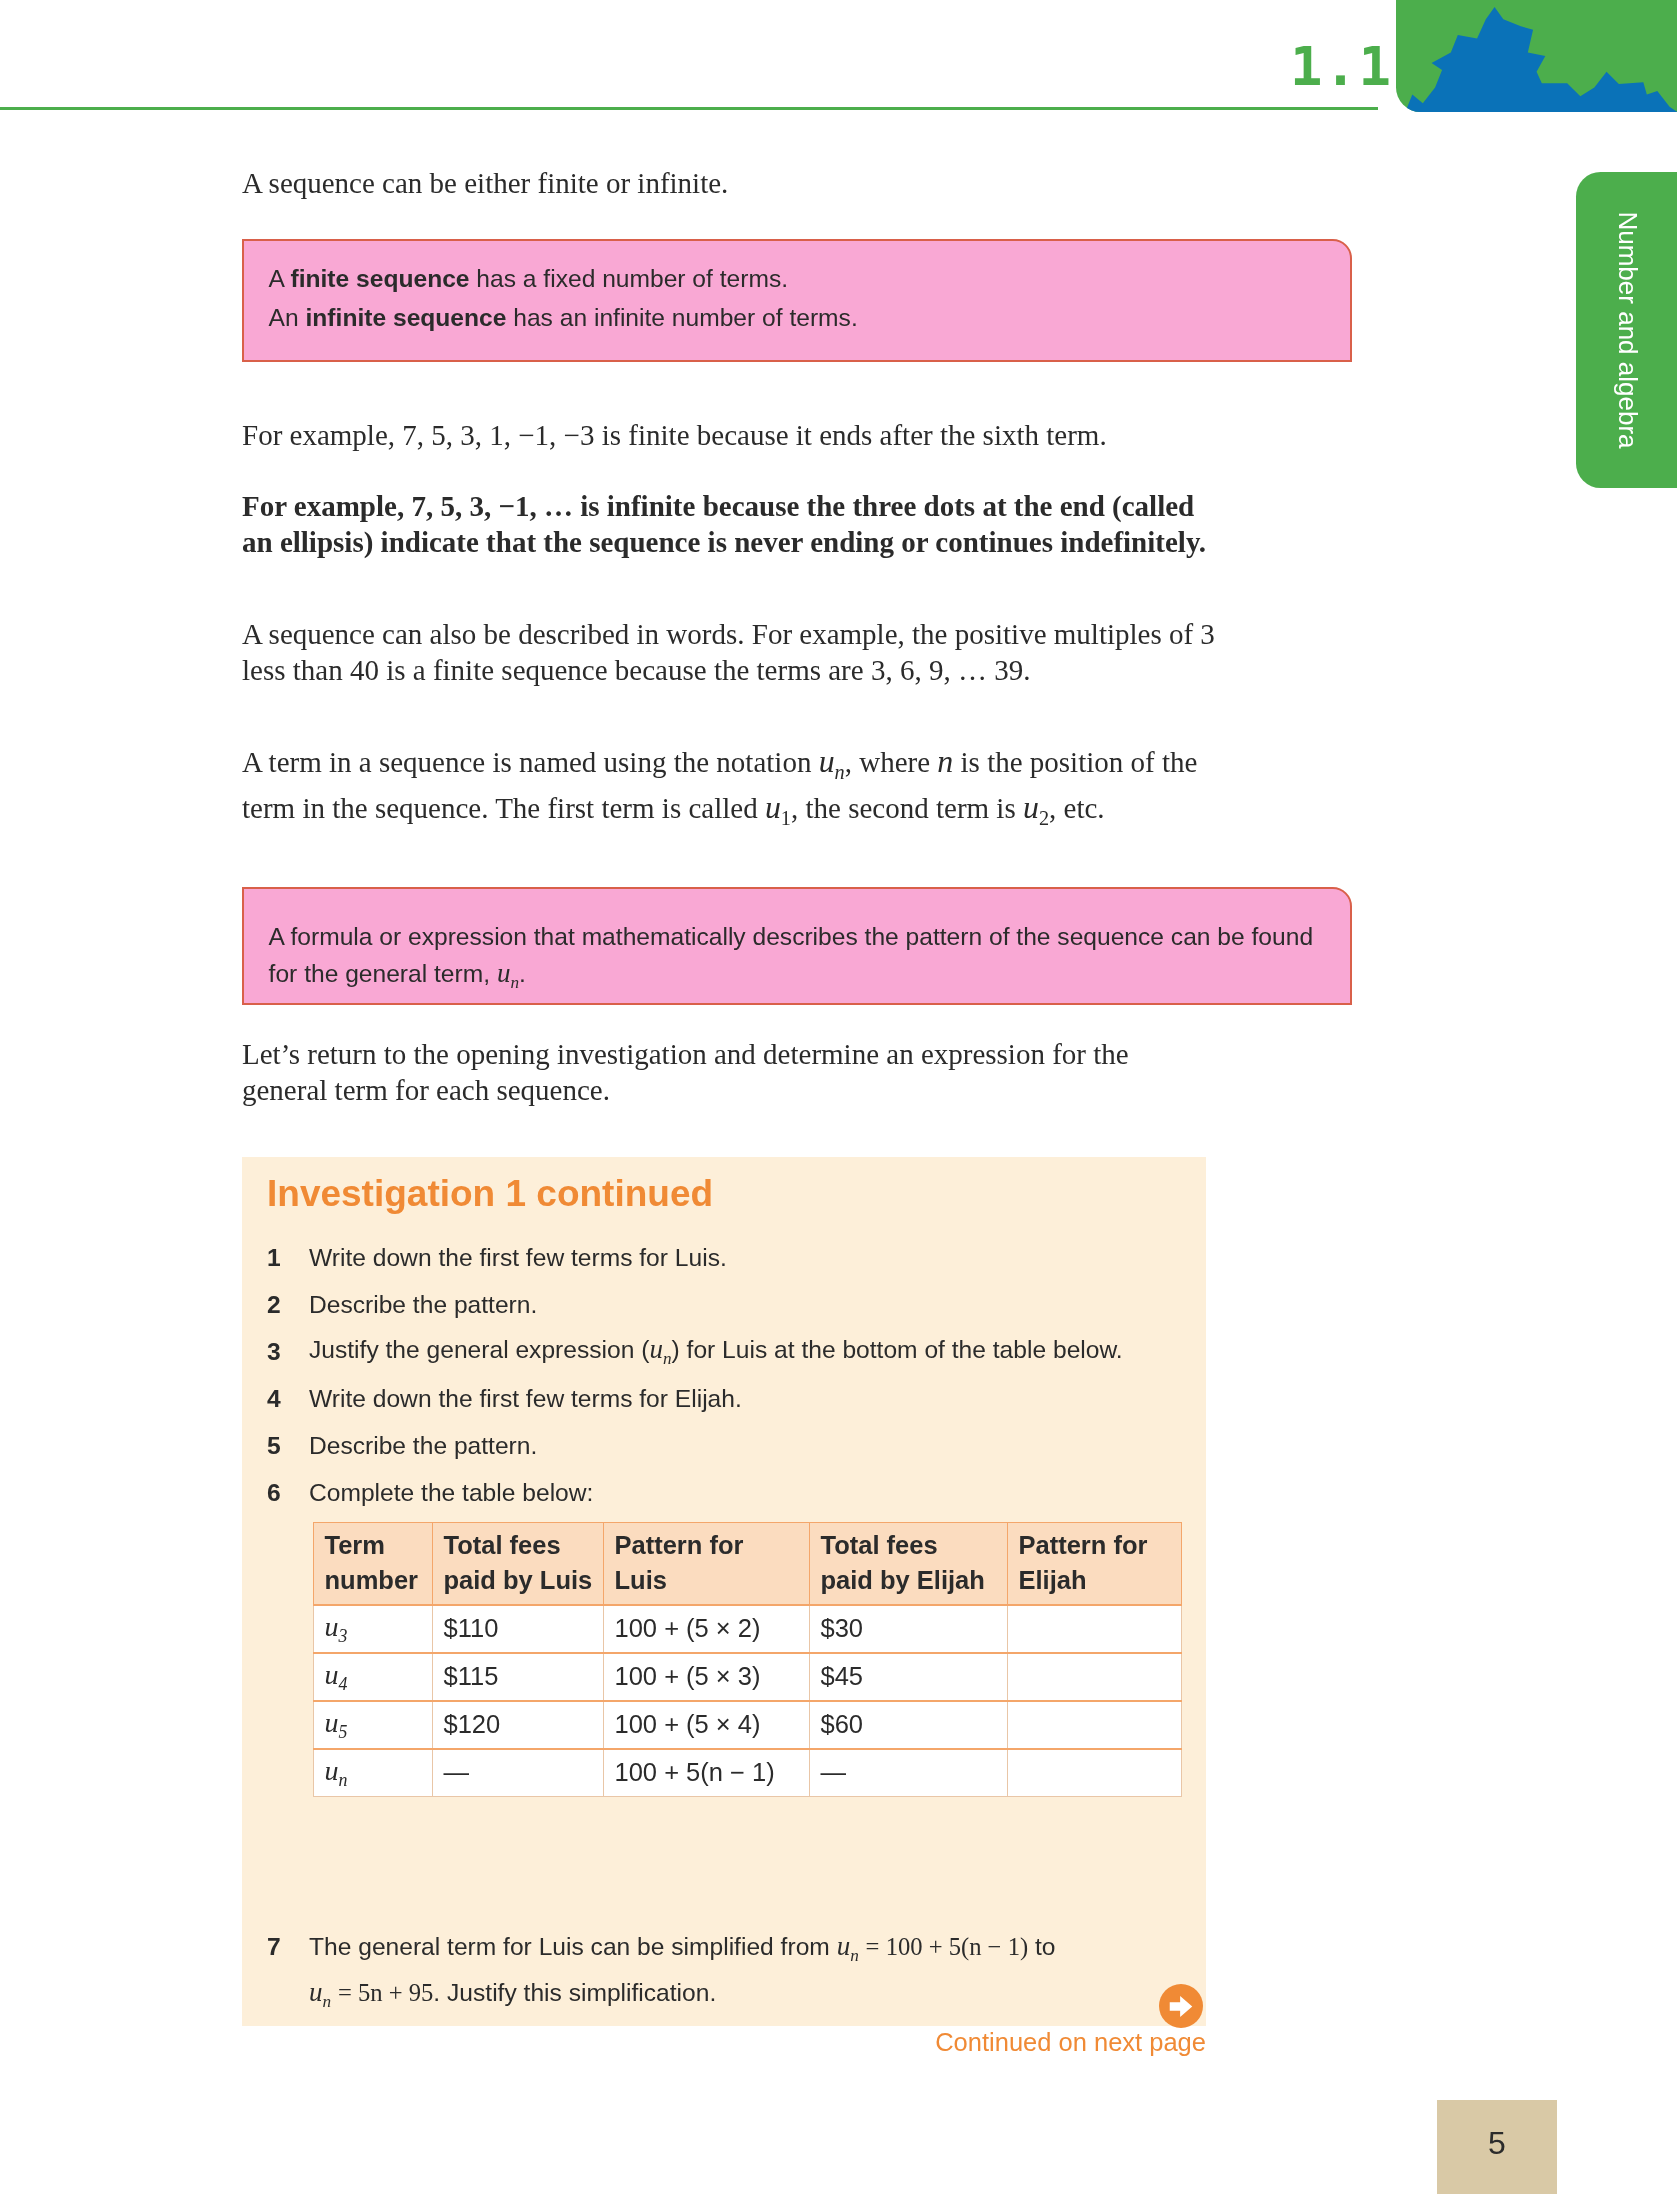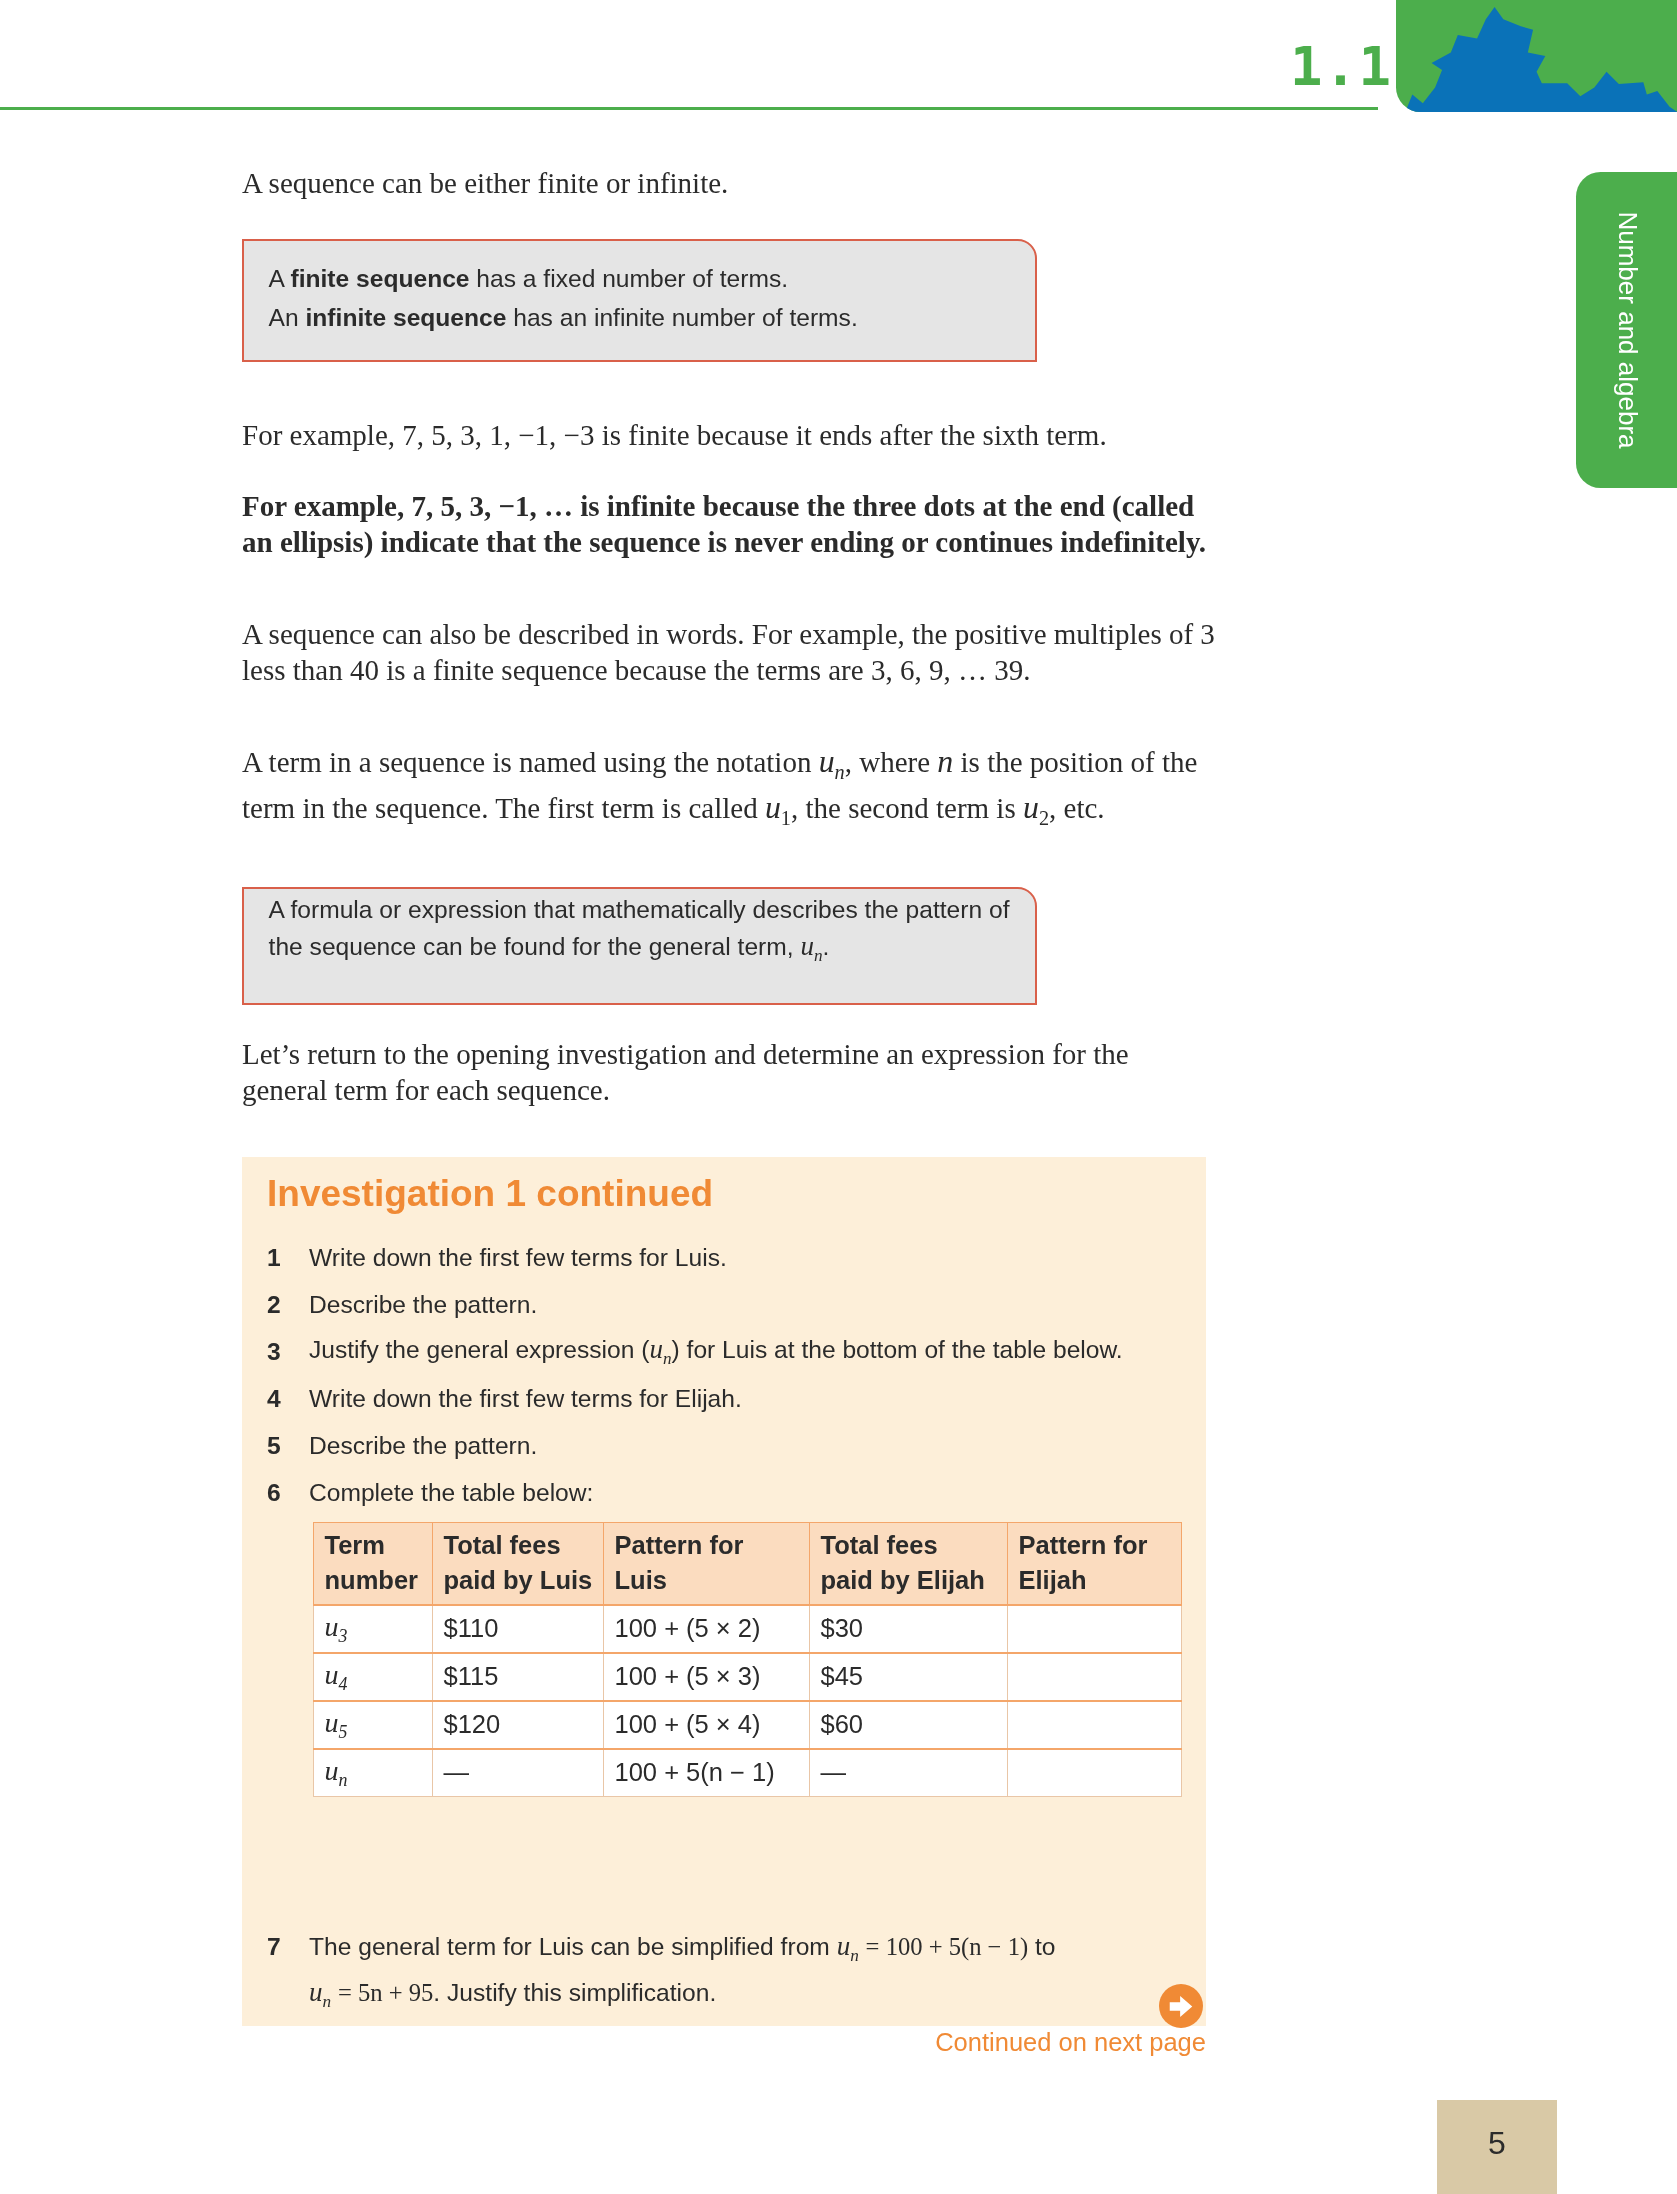--- a/index.html
+++ b/index.html
@@ -24,22 +24,22 @@
     background: #4cae4c; border-top-left-radius: 24.6px; border-bottom-left-radius: 24.6px;
   }
   .side-tab-label {
     position: absolute; left: 51px; top: 158px;
     transform: translate(-50%, -50%) rotate(90deg);
     white-space: nowrap; color: #ffffff;
     font-family: "Liberation Sans", sans-serif; font-size: 26px;
   }
   .body-text { font-size: 29px; line-height: 36px; color: #2b2b2b; }
   .defbox {
-    left: 242px; width: 795px; box-sizing: border-box;
-    background: #e5e5e5; border: 2.6px solid #d9604a; border-top-right-radius: 19.3px;
+    left: 242px; width: 1110px; box-sizing: border-box;
+    background: #f9a8d4; border: 2.6px solid #d9604a; border-top-right-radius: 19.3px;
     font-family: "Liberation Sans", sans-serif; font-size: 24.6px; line-height: 39px;
     padding: 14px 24.6px;
   }
   .defbox b { font-weight: bold; }
   i.m { font-family: "Liberation Serif", serif; font-style: italic; font-size: 1.1em; }
   sub { font-family: "Liberation Serif", serif; font-size: 0.7em; }
   .inv {
     left: 242px; top: 1157px; width: 964px; height: 869px;
     background: #fdefd9;
   }
@@ -108,21 +108,21 @@
   </div>
 </div>
 
 <div class="abs body-text" style="left:242px; top:417px; width:974px;">For example, 7, 5, 3, 1, −1, −3 is finite because it ends after the sixth term.</div>
 <div class="abs body-text" style="left:242px; top:488px; width:974px;font-weight:bold;">For example, 7, 5, 3, −1, … is infinite because the three dots at the end (called an ellipsis) indicate that the sequence is never ending or continues indefinitely.</div>
 <div class="abs body-text" style="left:242px; top:616px; width:974px;">A sequence can also be described in words. For example, the positive multiples of 3 less than 40 is a finite sequence because the terms are 3, 6, 9, … 39.</div>
 <div class="abs body-text" style="left:242px; top:744px; width:974px;">
   <span>A term in a sequence is named using the notation </span><i class="m">u</i><sub><i>n</i></sub><span>, where </span><i class="m">n</i><span> is the position of the term in the sequence. The first term is called </span><i class="m">u</i><sub>1</sub><span>, the second term is </span><i class="m">u</i><sub>2</sub><span>, etc.</span>
 </div>
 
-<div class="abs defbox" style="top:887px; height:118px; padding-top:2px; line-height:37px;">
+<div class="abs defbox" style="top:887px; height:118px; padding-top:29px; line-height:37px;">
   <span>A formula or expression that mathematically describes the pattern of the sequence can be found for the general term, </span><i class="m">u</i><sub><i>n</i></sub><span>.</span>
 </div>
 
 <div class="abs body-text" style="left:242px; top:1036px; width:974px;">Let’s return to the opening investigation and determine an expression for the general term for each sequence.</div>
 
 <div class="abs inv"></div>
 <div class="abs inv-title">Investigation 1 continued</div>
 <div class="abs steps">
   <div class="step">
       <span class="step-num">1</span>

